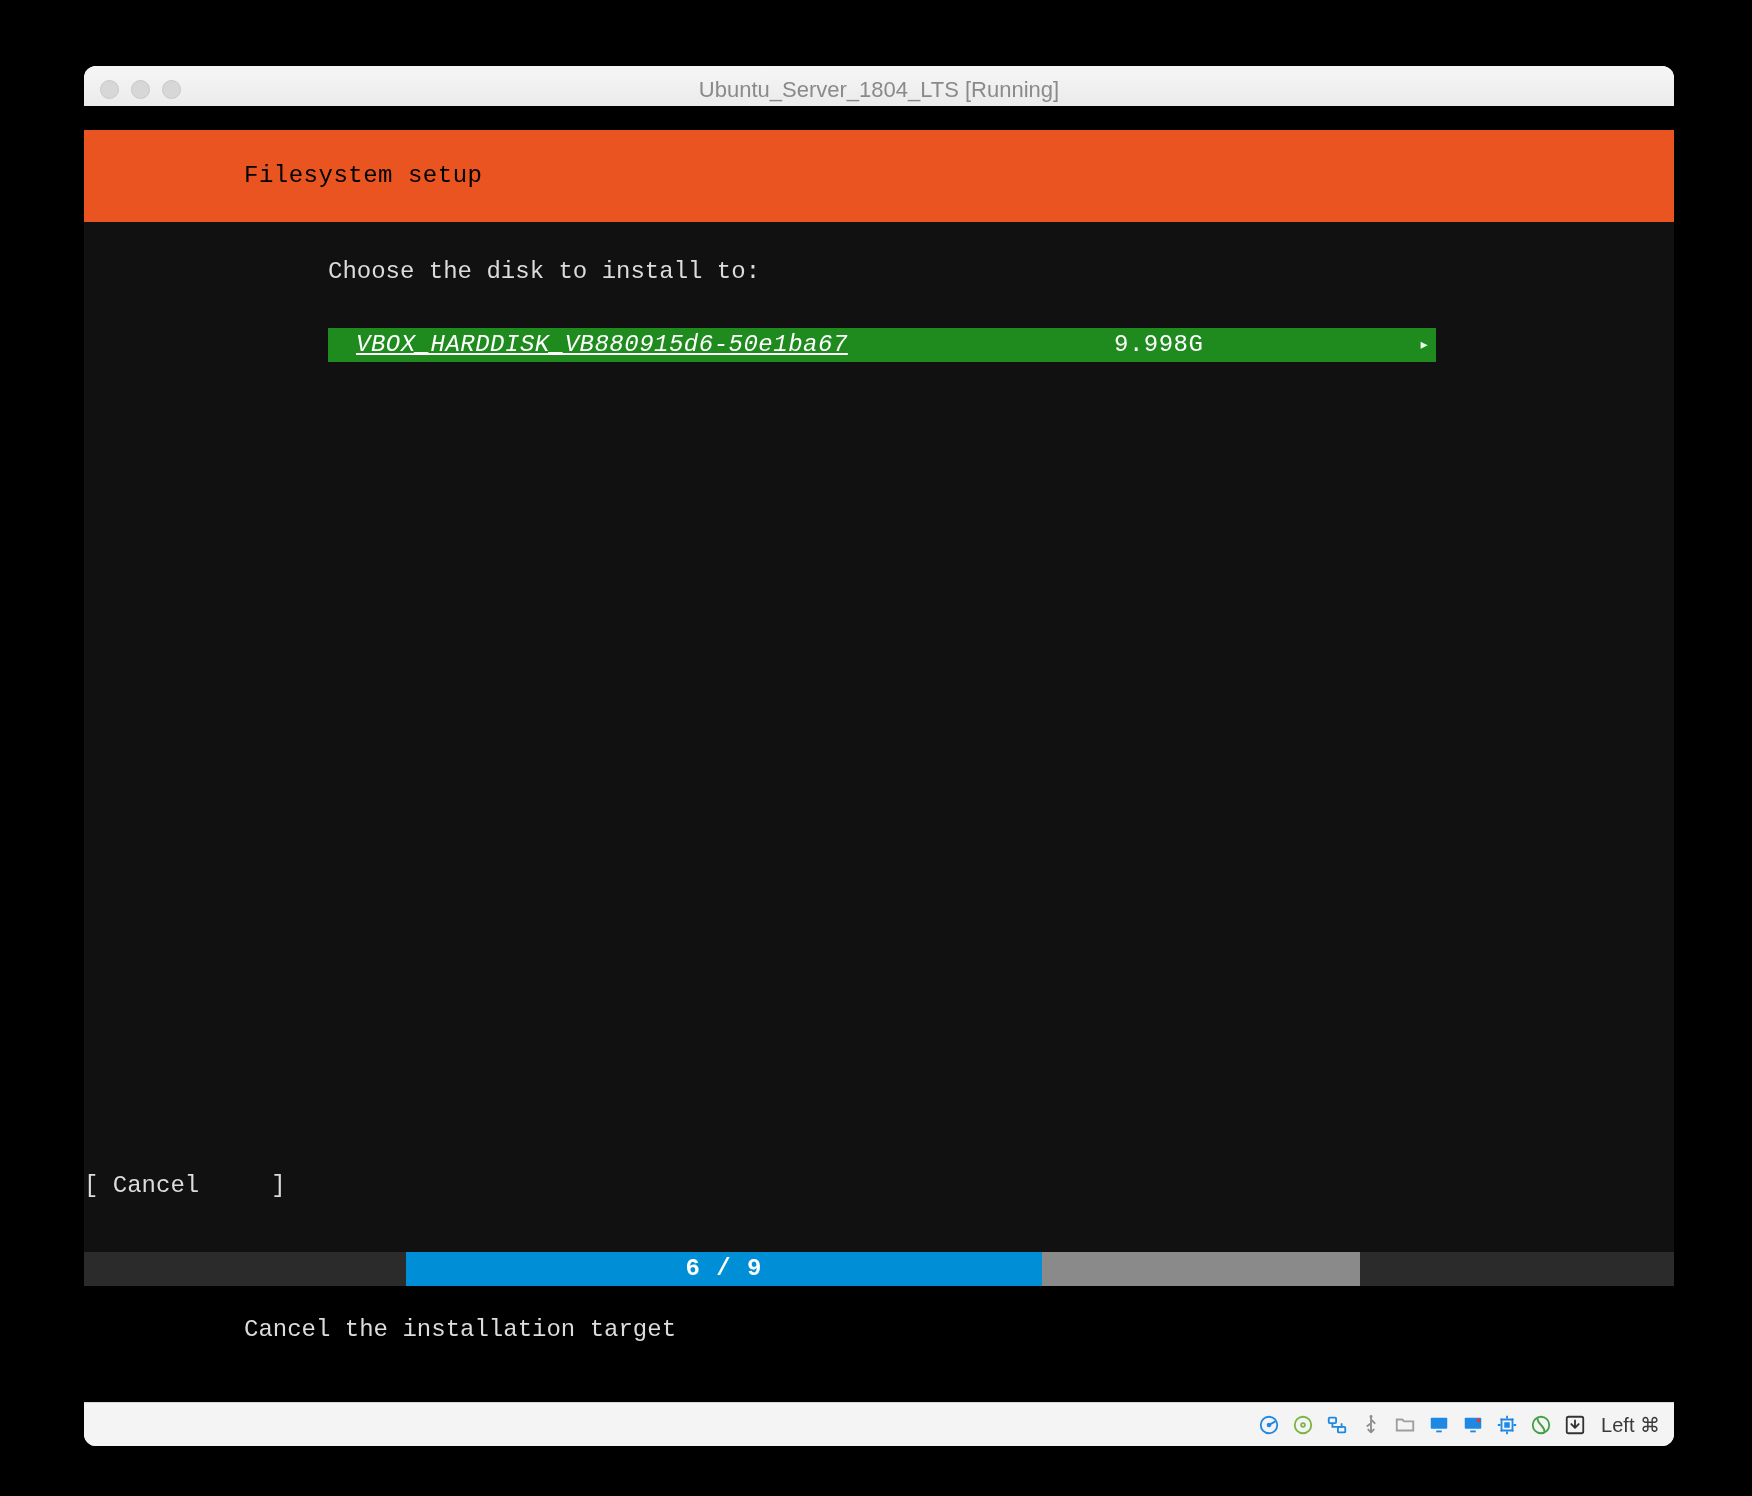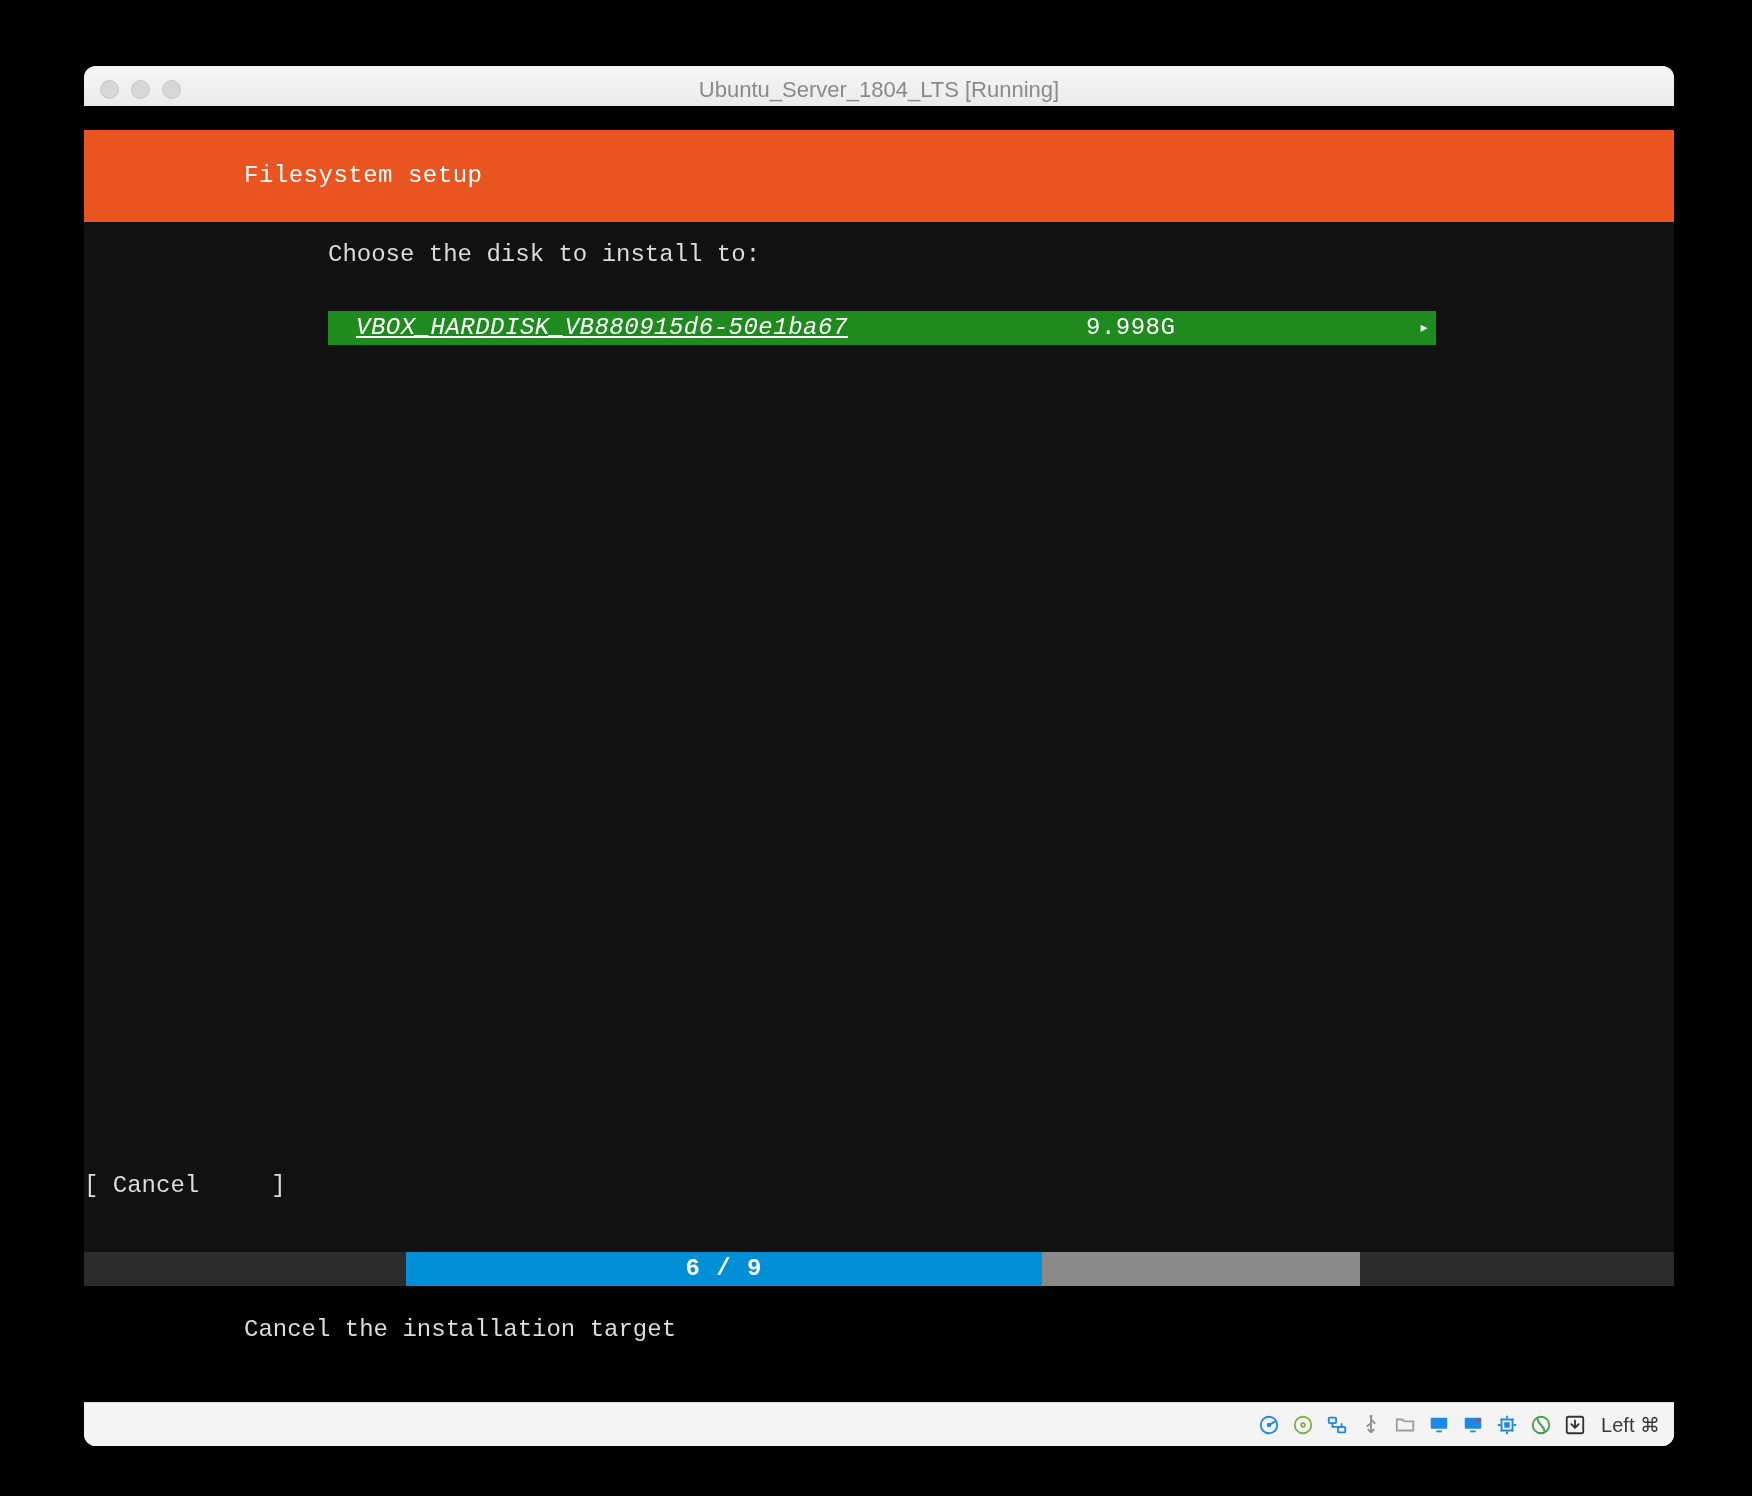--- a/index.html
+++ b/index.html
@@ -25,34 +25,34 @@
   .vm {
     position:absolute; left:0; top:40px; right:0; bottom:44px;
     background:#000;
   }
   .console {
     position:absolute; left:0; top:24px; right:0; bottom:0;
     font-size:24px; line-height:1.35; color:#dcdcdc;
     font-family:"Menlo","Consolas","Liberation Mono",monospace;
   }
   .orange-bar {
-    background:#e95420; color:#ffffff; height:92px;
+    background:#e95420; color:#000000; height:92px;
     display:flex; align-items:center; padding-left:160px;
     font-weight:500; letter-spacing:.5px;
   }
-  .body { background:#111; color:#dcdcdc; padding-top:17px; height:calc(100% - 92px - 120px); }
+  .body { background:#111; color:#dcdcdc; padding-top:34px; height:calc(100% - 92px - 120px); }
   .prompt { padding-left:244px; margin-bottom:40px; white-space:pre; }
 
   .disk-row {
     margin-left:244px; width:1108px; height:34px;
     background:#1f8b1f; color:#fff; display:flex; align-items:center;
     position:relative; padding-left:28px; letter-spacing:.5px;
   }
   .disk-name { text-decoration:underline;font-style:italic; }
-  .disk-size { position:absolute; left:758px; }
+  .disk-size { position:absolute; left:786px; }
   .disk-arrow { position:absolute; right:6px; font-size:18px; color:#e8ffe8; }
 
   .cancel-row { text-align:left; color:#dcdcdc; white-space:pre; position:absolute; left:0; right:0; bottom:200px; }
 
   
   .progress-strip {
     position:absolute; left:0; right:0; bottom:116px; height:34px;
     background:#2b2b2b; display:flex;
   }
   .prog-spacer-l { width:322px; background:#2b2b2b; }

